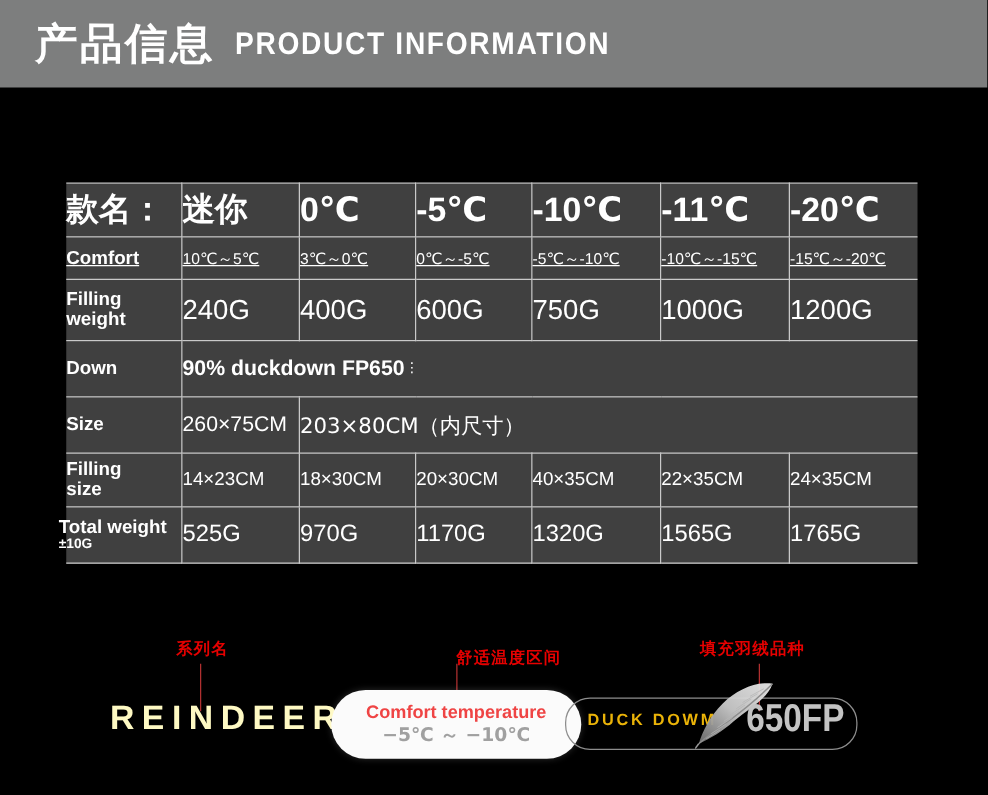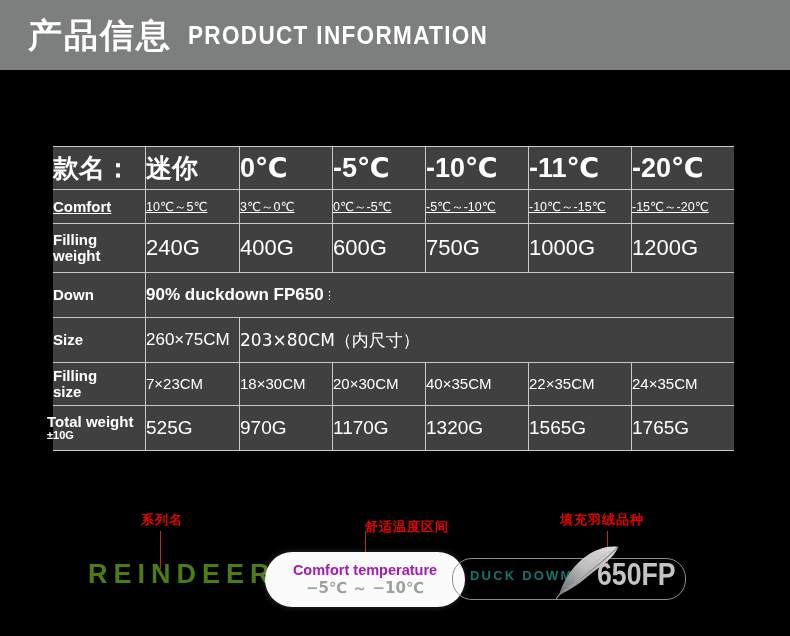--- a/index.html
+++ b/index.html
@@ -102,41 +102,41 @@
   #anno1{left:141px;top:513px;}
   #anno1-line{left:160px;top:531px;height:38px;}
   #anno2{left:317px;top:520px;margin-left:48px;}
   #anno2-line{left:365px;top:531px;height:40px;}
   #anno3{left:560px;top:513px;}
   #anno3-line{left:607px;top:531px;height:38px;}
 
   
   .reindeer{
     position:absolute;left:88px;top:561px;
-    color:#4d7c0f;font-size:27px;font-weight:bold;letter-spacing:6px;
+    color:#fef9c3;font-size:27px;font-weight:bold;letter-spacing:6px;
     line-height:1;
   }
 
   .comfort-pill{
     position:absolute;left:265px;top:552px;width:200px;height:55px;
     background:#fbfbfb;border-radius:28px;
     display:flex;flex-direction:column;align-items:center;justify-content:center;
     box-shadow:0 0 6px rgba(255,255,255,0.18);
   }
-  .comfort-pill .l1{color:#a21caf;font-size:14.5px;font-weight:bold;line-height:1.25;}
+  .comfort-pill .l1{color:#ef4444;font-size:14.5px;font-weight:bold;line-height:1.25;}
   .comfort-pill .l2{color:#a0a0a0;font-size:15px;font-weight:bold;line-height:1.25;
     font-family:"DejaVu Sans","Liberation Sans",sans-serif;}
 
   .duck-capsule{
     position:absolute;left:452px;top:558px;width:232px;height:40px;
     border:1px solid #8d8d8d;border-radius:20px;
   }
   .duck-label{
     position:absolute;left:470px;top:569px;
-    color:#0f766e;font-size:13px;font-weight:bold;letter-spacing:2.2px;
+    color:#eab308;font-size:13px;font-weight:bold;letter-spacing:2.2px;
     line-height:1;
     text-align:center;
   }
   .fp-label{
     position:absolute;left:597px;top:559px;
     color:#c3c3c3;font-size:31px;font-weight:bold;letter-spacing:0px;
     line-height:1;transform:scaleX(0.86);transform-origin:left top;
   }
   .feather{
     position:absolute;left:556px;top:543px;width:70px;height:56px;
@@ -208,21 +208,21 @@
         <td colspan="5"><span class="size-val size-val-cn">203×80CM（内尺寸）</span></td>
       </tr>
 
       <tr class="row-pkg">
         <td class="c0">
           <div class="lbl">
             <div>Filling</div>
             <div>size</div>
           </div>
         </td>
-        <td class="c1"><span class="pkg-val">7×23CM</span></td>
+        <td class="c1"><span class="pkg-val">14×23CM</span></td>
         <td class="c2"><span class="pkg-val">18×30CM</span></td>
         <td class="c3"><span class="pkg-val">20×30CM</span></td>
         <td class="c4"><span class="pkg-val">40×35CM</span></td>
         <td class="c5"><span class="pkg-val">22×35CM</span></td>
         <td class="c6"><span class="pkg-val">24×35CM</span></td>
       </tr>
 
       <tr class="row-total">
         <td class="c0">
           <div class="lbl-total">

